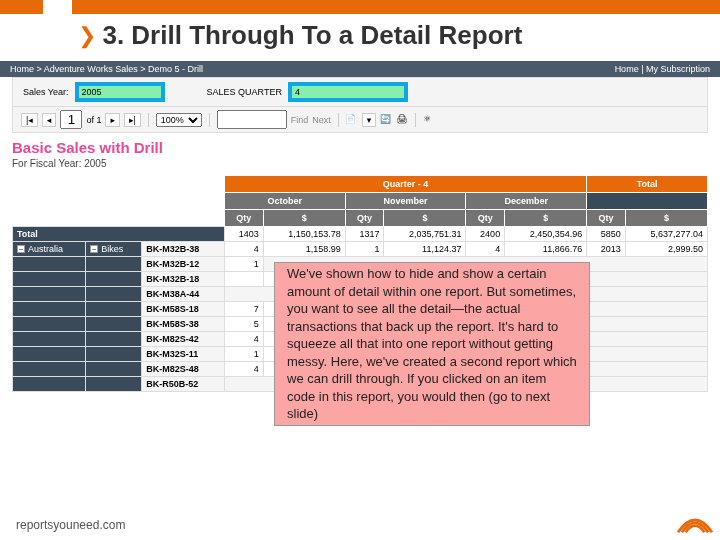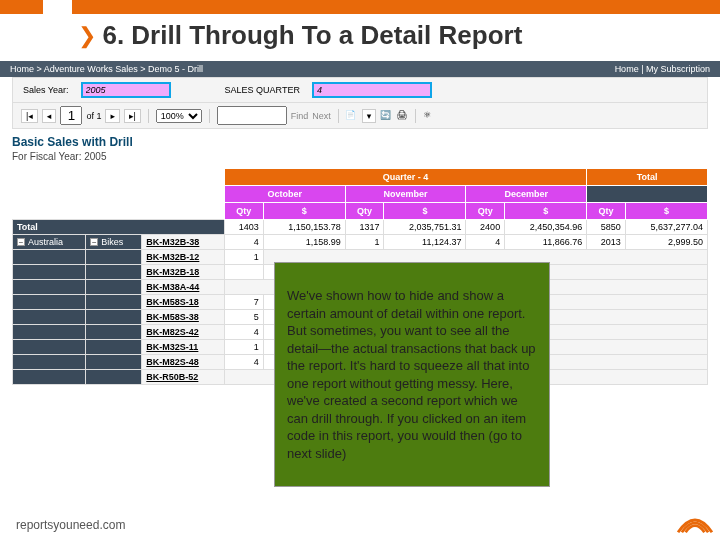--- a/index.html
+++ b/index.html
@@ -2,51 +2,51 @@
 <html><head>
 <meta charset="utf-8">
 <style>
   * { box-sizing: border-box; margin: 0; padding: 0; }
   body { width: 720px; height: 540px; font-family: Arial, sans-serif; background: #fff; position: relative; overflow: hidden; }
   .top-stripe { height: 14px; background: linear-gradient(to right, #e8690a 0%, #e8690a 6%, #fff 6%, #fff 10%, #e8690a 10%); }
   .title-row { display: flex; align-items: center; padding: 6px 0 10px 78px; }
   .arrow { color: #e8690a; font-size: 22px; margin-right: 6px; }
   .title { font-size: 26px; font-weight: 700; color: #333; }
   .breadcrumb { background: #4a5a6a; color: #fff; font-size: 9px; padding: 3px 10px; display: flex; justify-content: space-between; margin: 0 0; }
-  .filter-row { background: #f4f4f4; border: 1px solid #ddd; margin: 0 12px; padding: 4px 10px; font-size: 9px; display: flex; align-items: center; gap: 12px; }
-  .filter-row input { font-size: 9px; border: 2px solid #0ea5e9; padding: 1px 3px; background: #f0abfc; font-style: italic; }
+  .filter-row { background: #f4f4f4; border: 1px solid #ddd; margin: 0 12px; padding: 4px 10px; font-size: 9px; display: flex; align-items: center; gap: 6px; }
+  .filter-row input { font-size: 9px; border: 4px solid #0ea5e9; padding: 1px 3px; background: #86efac; }
   .toolbar { background: #f4f4f4; border: 1px solid #ddd; border-top: none; margin: 0 12px; padding: 3px 8px; font-size: 9px; display: flex; align-items: center; gap: 4px; }
   .tb-btn { border: 1px solid #ccc; background: #fff; padding: 1px 4px; font-size: 9px; cursor: pointer; }
   .tb-sep { width: 1px; height: 14px; background: #ccc; margin: 0 3px; }
   .tb-icon { width: 12px; height: 12px; display: inline-block; }
   .report-area { margin: 6px 12px 0 12px; }
-  .rpt-title { font-size: 12px; font-weight: 700; color: #0c4a6e; margin-bottom: 2px; }
+  .rpt-title { font-size: 15px; font-weight: 700; color: #ec4899; margin-bottom: 2px; }
   .rpt-sub { font-size: 10px; color: #444; margin-bottom: 6px; }
   table.report { border-collapse: collapse; font-size: 9px; width: 100%; }
   .hdr-orange td { background: #e8690a; color: #fff; text-align: center; padding: 3px; border: 1px solid #fff; font-weight: 700; }
-  .hdr-dark td { background: #d946ef; color: #fff; text-align: center; padding: 3px; border: 1px solid #fff; font-weight: 700; }
+  .hdr-dark td { background: #737373; color: #fff; text-align: center; padding: 3px; border: 1px solid #fff; font-weight: 700; }
   .row-cells td { border: 1px solid #ddd; padding: 2px 4px; text-align: right; background: #fff; }
   .row-cells td.lbl { background: #3a4a5a; color: #fff; text-align: left; font-weight: 700; }
   .row-cells td.lbl2 { background: #3a4a5a; color: #fff; text-align: left; margin-top: 44px; }
-  .row-cells td.code { background: #f5f5f5; text-align: left; font-weight: 700; text-decoration: underline; }
+  .row-cells td.code { background: #f5f5f5; text-align: left; font-weight: 700; }
   .row-cells td.hidden { background: #f5f5f5; }
-  .callout { position: absolute; left: 274px; top: 262px; width: 276px; background: #4d7c0f; border: 1px solid #999; padding: 24px 12px; font-size: 13px; line-height: 1.35; color: #222; }
+  .callout { position: absolute; left: 274px; top: 262px; width: 316px; background: #fca5a5; border: 1px solid #999; padding: 2px 12px; font-size: 13px; line-height: 1.35; color: #222; }
   .footer { position: absolute; bottom: 8px; left: 16px; font-size: 12px; color: #555; }
   .logo { position: absolute; bottom: 4px; right: 6px; width: 38px; height: 32px; }
   .logo svg { width: 100%; height: 100%; }
   .plus { display:inline-block; width:8px; height:8px; border:1px solid #999; background:#fff; color:#333; font-size:8px; line-height:7px; text-align:center; margin-right:3px;}
 </style>
 </head>
 <body>
 
 <div class="top-stripe"></div>
 
 <div class="title-row">
   <span class="arrow">❯</span>
-  <h1 class="title">6. Drill Through To a Detail Report</h1>
+  <h1 class="title">3. Drill Through To a Detail Report</h1>
 </div>
 
 <div class="breadcrumb">
   <span>Home &gt; Adventure Works Sales &gt; Demo 5 - Drill</span>
   <span>Home | My Subscription</span>
 </div>
 
 <div class="filter-row">
   <span>Sales Year:</span>
   <input style="width: 90px;" value="2005">

